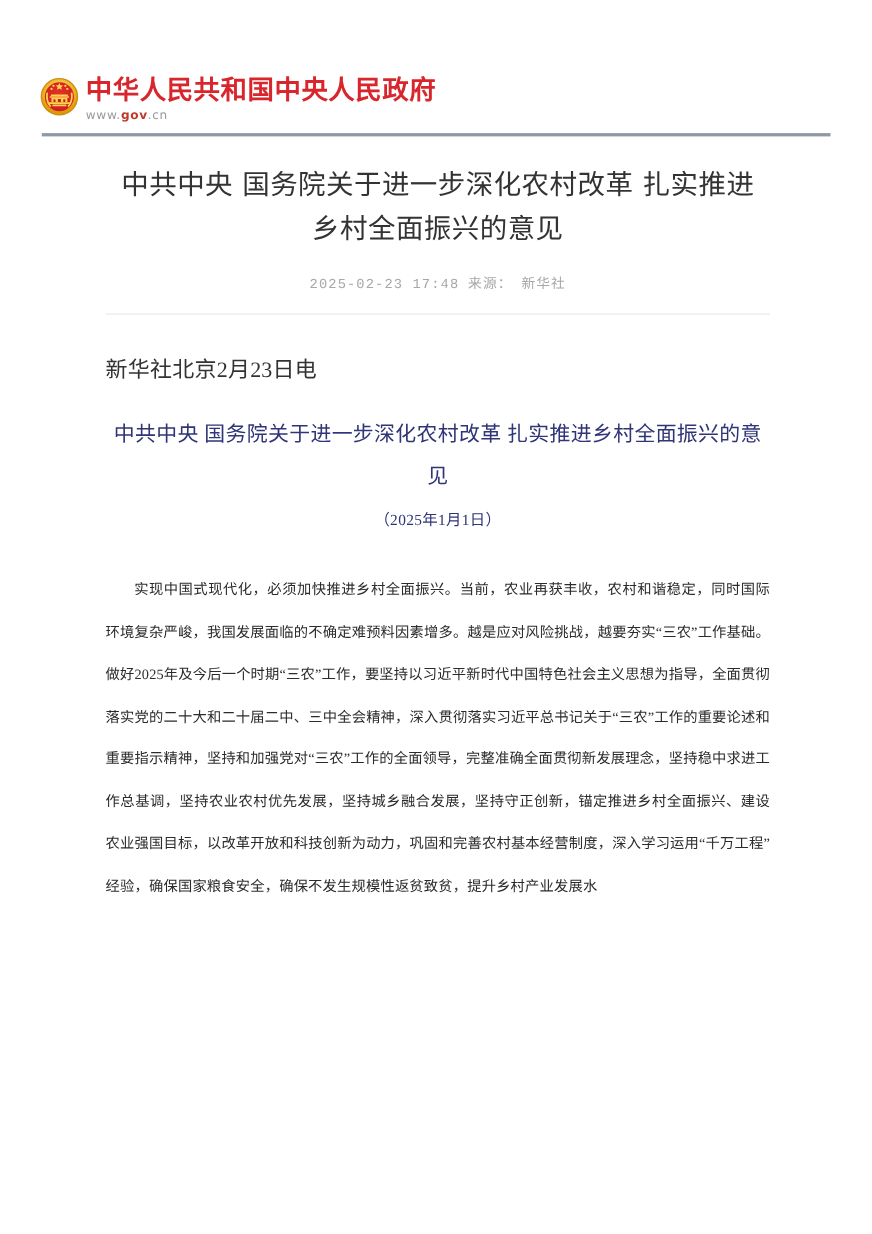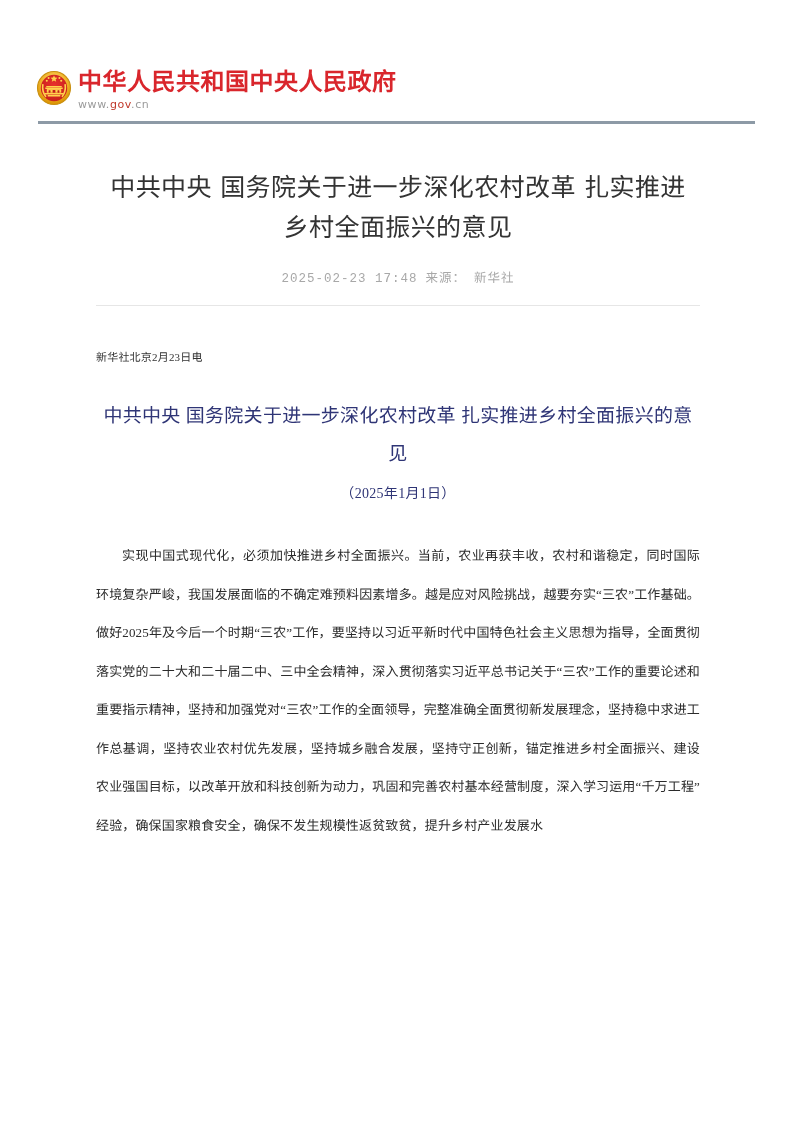--- a/index.html
+++ b/index.html
@@ -51,37 +51,37 @@
     margin-top: 2px;
     font-family: "DejaVu Sans", "Liberation Sans", sans-serif;
     font-size: 11px;
     line-height: 14px;
     letter-spacing: 0.6px;
     color: #9a9a9a;
     white-space: nowrap;
   }
   .brand-url .gov {
     color: #c0392b;
-    font-weight: normal;
+    font-weight: bold;
   }
 
   .header-rule {
     position: absolute;
     left: 38px;
     top: 121px;
     width: 717px;
     height: 3px;
     background: #8d9aa6;
   }
 
   
   .article {
     position: absolute;
     left: 96px;
-    top: 168px;
+    top: 148px;
     width: 604px;
   }
 
   .doc-title {
     font-family: "DejaVu Sans", "Liberation Sans", sans-serif;
     font-size: 25px;
     line-height: 40px;
     color: #333333;
     text-align: center;
     font-weight: normal;
@@ -109,21 +109,21 @@
   }
 
   
   .body-wrap {
     margin-top: 36px;
     font-family: "Liberation Serif", "DejaVu Serif", serif;
     color: #2b2b2b;
   }
 
   .dateline {
-    font-size: 11px;
+    font-size: 20px;
     line-height: 30px;
     color: #333333;
     letter-spacing: 0.2px;
   }
 
   .blue-heading {
     margin-top: 25px;
     font-size: 19px;
     line-height: 38px;
     color: #2f3576;

